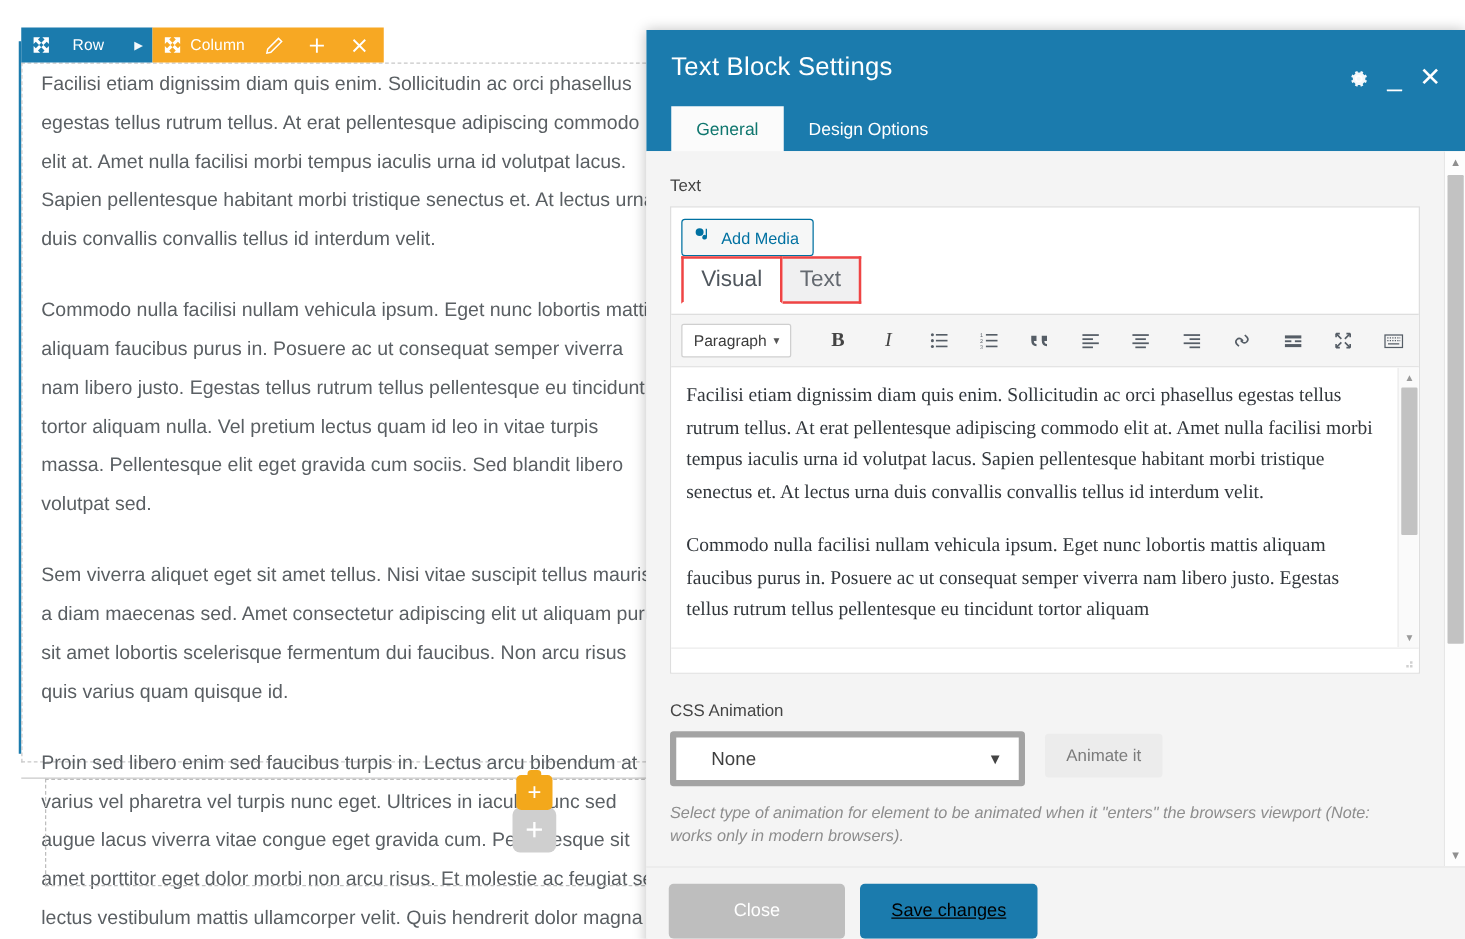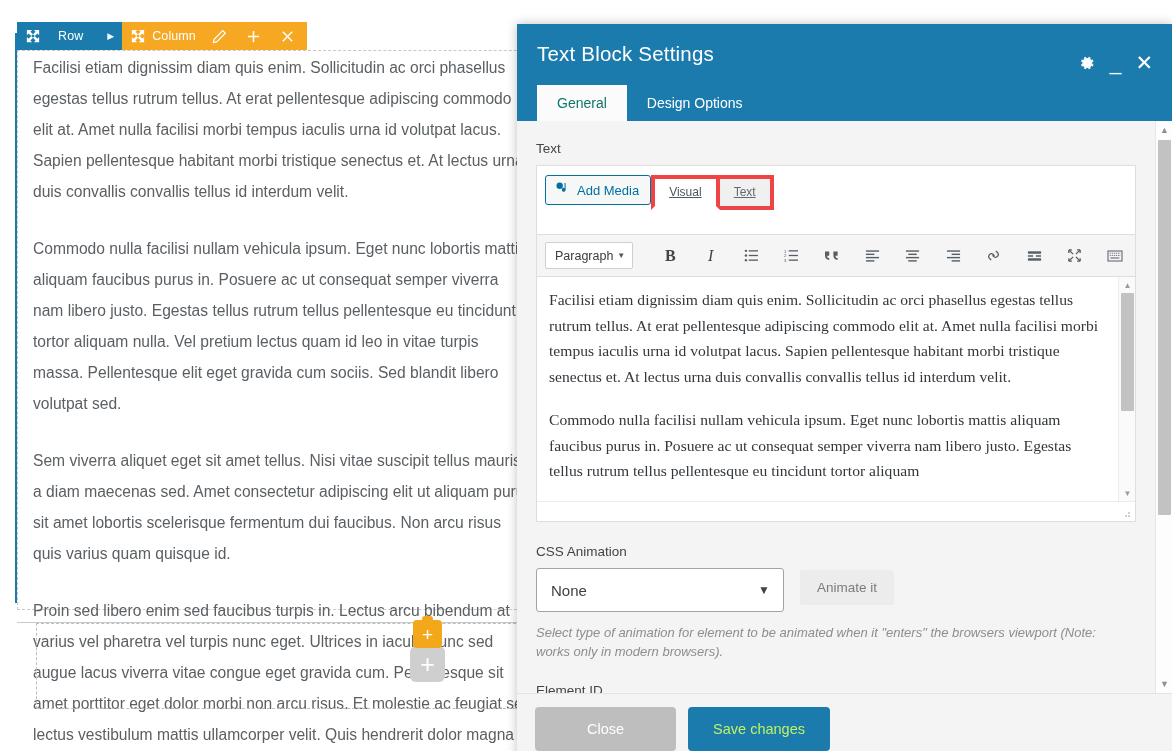--- a/index.html
+++ b/index.html
@@ -85,33 +85,33 @@
   }
   .tab.active { background: #fbfbfb; color: #0f766e; }
 
   .modal-body { flex: 1 1 auto; background: #f4f4f4; position: relative; overflow: hidden; }
   .body-inner { position: absolute; left: 0; top: 0; right: 17px; bottom: 0; padding: 20px 19px 0 19px; overflow: hidden; background: #f4f4f4; }
 
   .field-label { font-size: 13.5px; color: #444; margin-bottom: 9px; }
 
   
   .editor-wrap { background: #fff; border: 1px solid #dedede; }
-  .editor-top { padding: 9px 8px 0 8px; display: flex; align-items: flex-start; justify-content: flex-start; }
+  .editor-top { padding: 9px 8px 0 8px; display: flex; align-items: flex-start; justify-content: space-between; flex-direction: column; }
   .add-media {
     display: inline-flex; align-items: center; gap: 7px; border: 1px solid #0071a1; color: #0071a1;
     background: #f6f7f7; border-radius: 3px; padding: 5px 11px 5px 9px; font-size: 13px; cursor: pointer;
   }
   .vt-tabs { display: flex; align-items: flex-end; margin-right: -9px; }
-  .vt-tab { padding: 6px 14px 7px 14px; font-size: 12px; color: #646970; border: 4px solid #ef4444; cursor: pointer; text-decoration: underline; }
+  .vt-tab { padding: 6px 14px 7px 14px; font-size: 18px; color: #646970; border: 2px solid #ef4444; cursor: pointer; }
   .vt-tab.active { background: #fff; border-bottom-color: #fff; color: #50575e; position: relative; z-index: 2; }
   .vt-tab.inactive { background: #f0f0f1; border-left: none; }
 
   .ed-toolbar {
     border-top: 1px solid #dedede; border-bottom: 1px solid #dedede; background: #f5f5f5;
-    display: flex; align-items: center; gap: 16px; padding: 7px 8px; margin-top: 24px;
+    display: flex; align-items: center; gap: 16px; padding: 7px 8px; margin-top: 8px;
   }
   .sel-para {
     width: 110px; height: 27px; border: 1px solid #cfcfcf; background: #fff; border-radius: 2px;
     display: flex; align-items: center; justify-content: space-between; padding: 0 7px 0 9px;
     font-size: 12.5px; color: #3c3c3c; cursor: pointer; margin-right: 9px;
   }
   .sel-para .caret { font-size: 8px; color: #555; }
   .tbtn { width: 32px; height: 26px; display: inline-flex; align-items: center; justify-content: center; cursor: pointer; color: #555d66; }
   .tbtn svg { display: block; }
   .tbtn b, .tbtn i { font-size: 15px; color: #444; }
@@ -129,22 +129,22 @@
   .ed-scroll .arr.up { top: 1px; }
   .ed-scroll .arr.dn { bottom: 1px; }
   .ed-scroll .thumb { position: absolute; left: 2px; top: 16px; width: 13px; height: 118px; background: #c2c2c2; border-radius: 1px; }
   .ed-foot { height: 20px; border-top: 1px solid #ececec; background: #fff; position: relative; }
   .ed-foot .grip { position: absolute; right: 4px; bottom: 3px; width: 10px; height: 10px; opacity: .45; }
 
   .section-gap { height: 22px; }
 
   .anim-row { display: flex; align-items: flex-start; gap: 16px; }
   .sel-anim {
-    width: 248px; height: 44px; border: 1px solid #a3a3a3; background: #fff; border-radius: 3px;
-    display: flex; align-items: center; justify-content: space-between; padding: 0 13px 0 14px;
+    width: 284px; height: 44px; border: 5px solid #a3a3a3; background: #fff; border-radius: 3px;
+    display: flex; align-items: center; justify-content: space-between; padding: 0 13px 0 28px;
     font-size: 15px; color: #3f3f3f; cursor: pointer;
   }
   .sel-anim .caret2 { color: #444; font-size: 12px; }
   .btn-animate {
     background: #ececec; color: #7b7b7b; border: none; border-radius: 3px; padding: 10px 17px;
     font-size: 13.5px; cursor: pointer; margin-top: 2px; font-family: "Liberation Sans", sans-serif;
   }
   .hint { font-size: 13px; color: #8d8d8d; font-style: italic; line-height: 19px; margin-top: 11px; max-width: 570px; }
 
   .elemid-label { font-size: 13.5px; color: #444; margin-top: 22px; }
@@ -157,21 +157,21 @@
   .modal-scroll .thumb { position: absolute; left: 2px; top: 19px; width: 13px; height: 375px; background: #c2c2c2; border-radius: 1px; }
 
   .modal-foot {
     flex: 0 0 auto; background: #f4f4f4; border-top: 1px solid #e3e3e3;
     padding: 13px 20px 14px 18px; display: flex; gap: 12px; align-items: center;
   }
   .btn {
     border: none; border-radius: 4px; font-size: 14.5px; cursor: pointer; font-family: "Liberation Sans", sans-serif;
   }
   .btn-close { background: #bebebe; color: #fff; padding: 14px 52px; }
-  .btn-save { background: #1b7bad; color: #bef264; padding: 14px 25px; }
+  .btn-save { background: #1b7bad; color: #000000; padding: 14px 25px; text-decoration: underline; }
 </style>
 </head>
 <body>
 
 <div id="root">
 
   <div class="builder">
 
     <div class="row-wrap"></div>
     <div class="col-box"></div>

